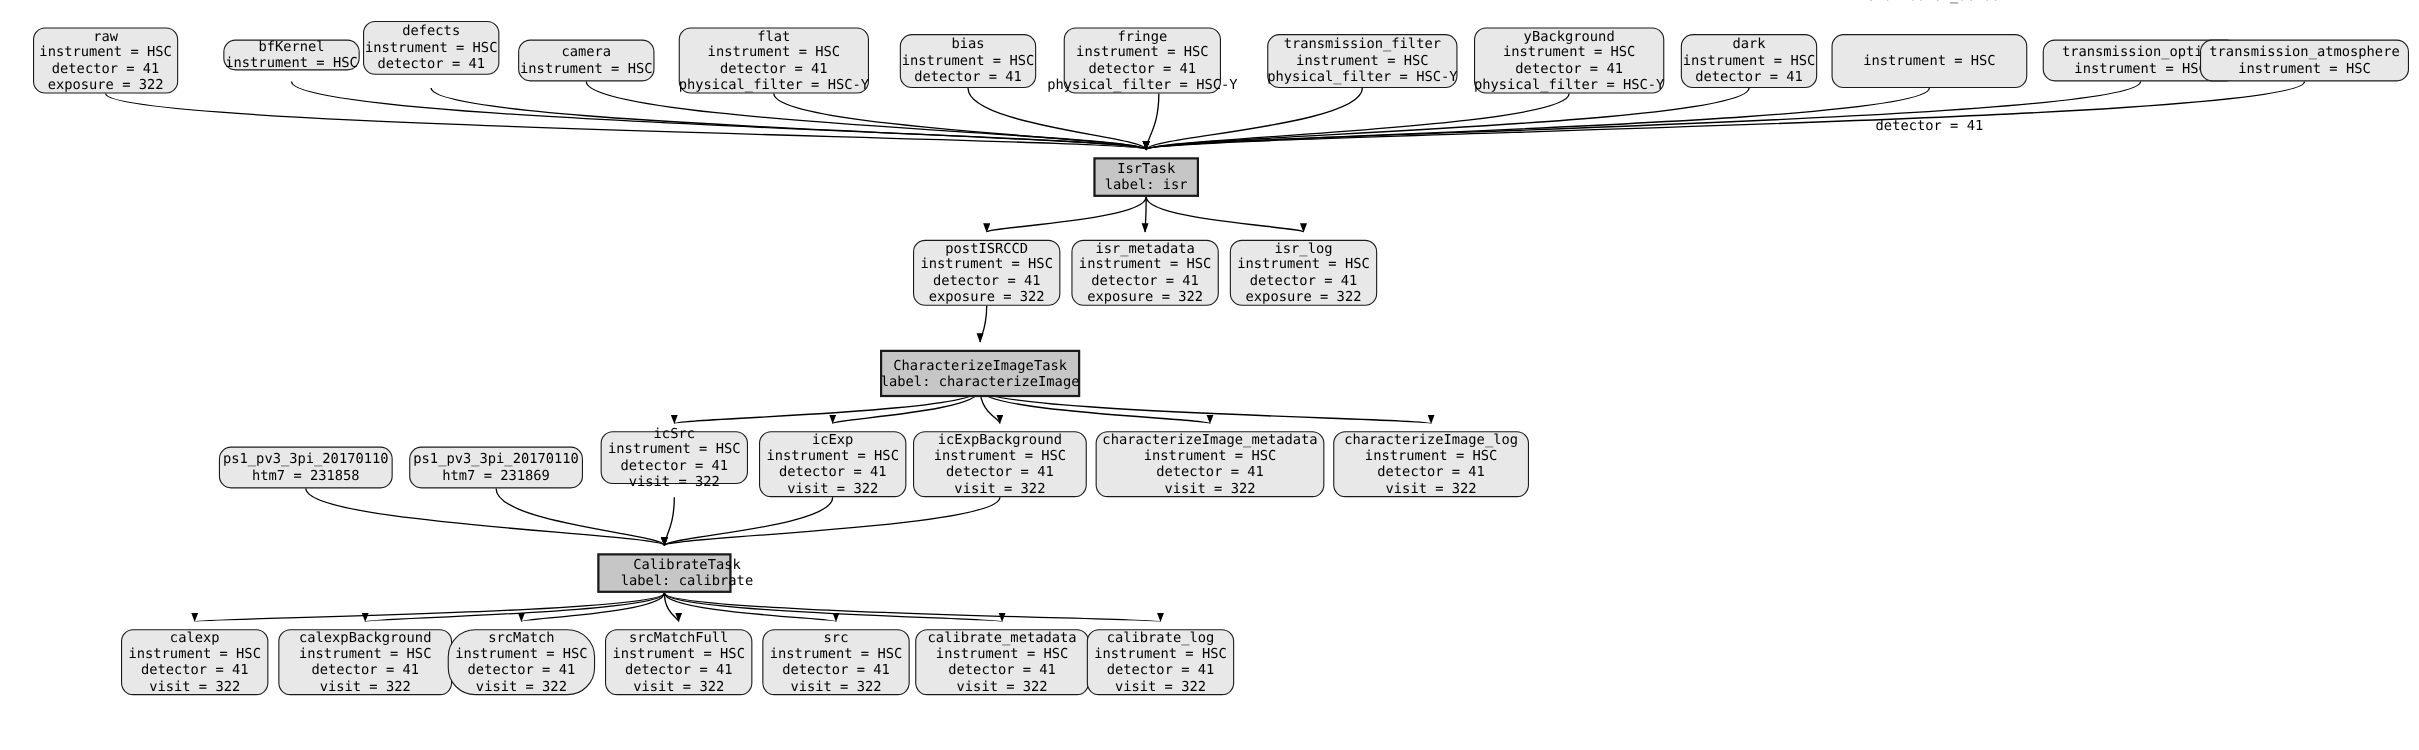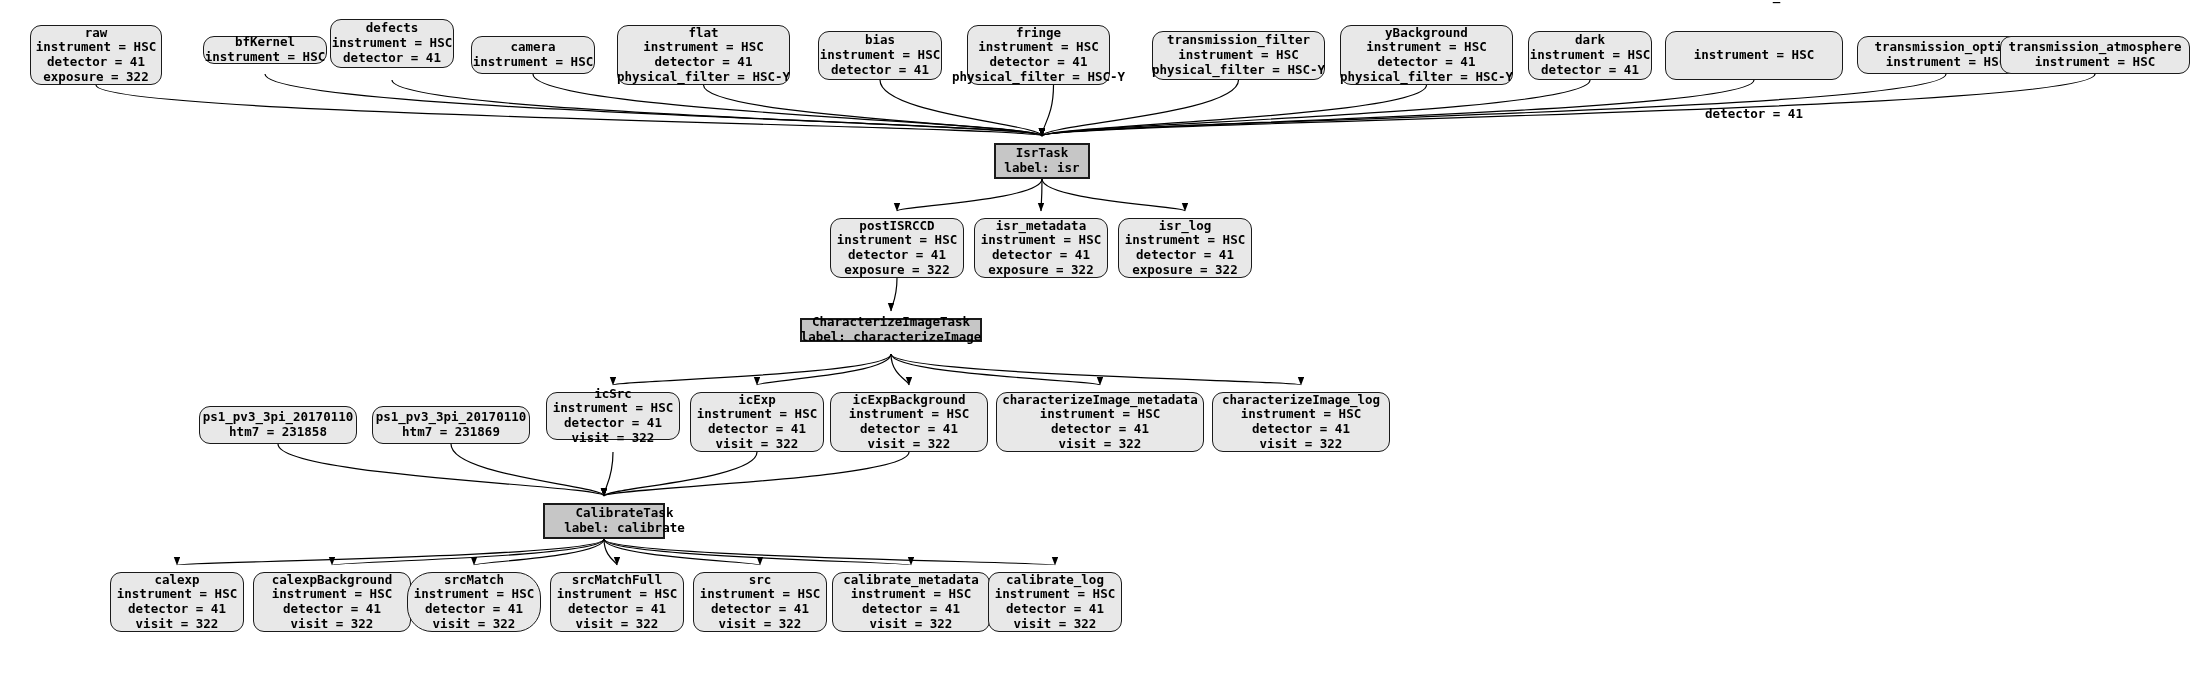--- a/index.html
+++ b/index.html
@@ -1,18 +1,18 @@
 <!DOCTYPE html>
 <html><head>
 <meta charset="utf-8">
 <style>
   html,body{margin:0;padding:0;background:#ffffff;}
   body{width:2199px;height:682px;position:relative;overflow:hidden;
        font-family:"DejaVu Sans Mono","Liberation Mono",monospace;}
-  #canvas{position:absolute;inset:0;font-weight:bold;}
+  #canvas{position:absolute;inset:0;}
   svg.edges{position:absolute;left:0;top:0;width:2199px;height:682px;pointer-events:none;}
   .node{position:absolute;box-sizing:border-box;background:#e8e8e8;border:1.6px solid #1a1a1a;
         display:flex;flex-direction:column;align-items:center;justify-content:center;
         text-align:center;color:#000;line-height:1.18;white-space:nowrap;}
   .dataset{border-radius:11px;}
   .task{background:#c6c6c6;border-radius:0;border-width:2px;}
   .n-title{font-size:12.5px;}
   .n-attr{font-size:12.5px;}
   .task .n-title{font-size:12.5px;}
   .task .n-attr{font-size:12.5px;}
@@ -145,21 +145,21 @@
         <div class="n-attr">instrument = HSC</div>
         <div class="n-attr">detector = 41</div>
         <div class="n-attr">exposure = 322</div>
       </div>
       <div class="node dataset" style="left: 1118px; top: 218px; width: 134px; height: 60px;">
         <div class="n-title">isr_log</div>
         <div class="n-attr">instrument = HSC</div>
         <div class="n-attr">detector = 41</div>
         <div class="n-attr">exposure = 322</div>
       </div>
-      <div class="node task" style="left: 800px; top: 318px; width: 182px; height: 24px;">
+      <div class="node task" style="left: 800px; top: 318px; width: 182px; height: 43px;">
         <div class="n-title">CharacterizeImageTask</div>
         <div class="n-attr">label: characterizeImage</div>
       </div>
       <div class="node dataset" style="left: 546px; top: 392px; width: 134px; height: 48px;">
         <div class="n-title">icSrc</div>
         <div class="n-attr">instrument = HSC</div>
         <div class="n-attr">detector = 41</div>
         <div class="n-attr">visit = 322</div>
       </div>
       <div class="node dataset" style="left: 690px; top: 392px; width: 134px; height: 60px;">

